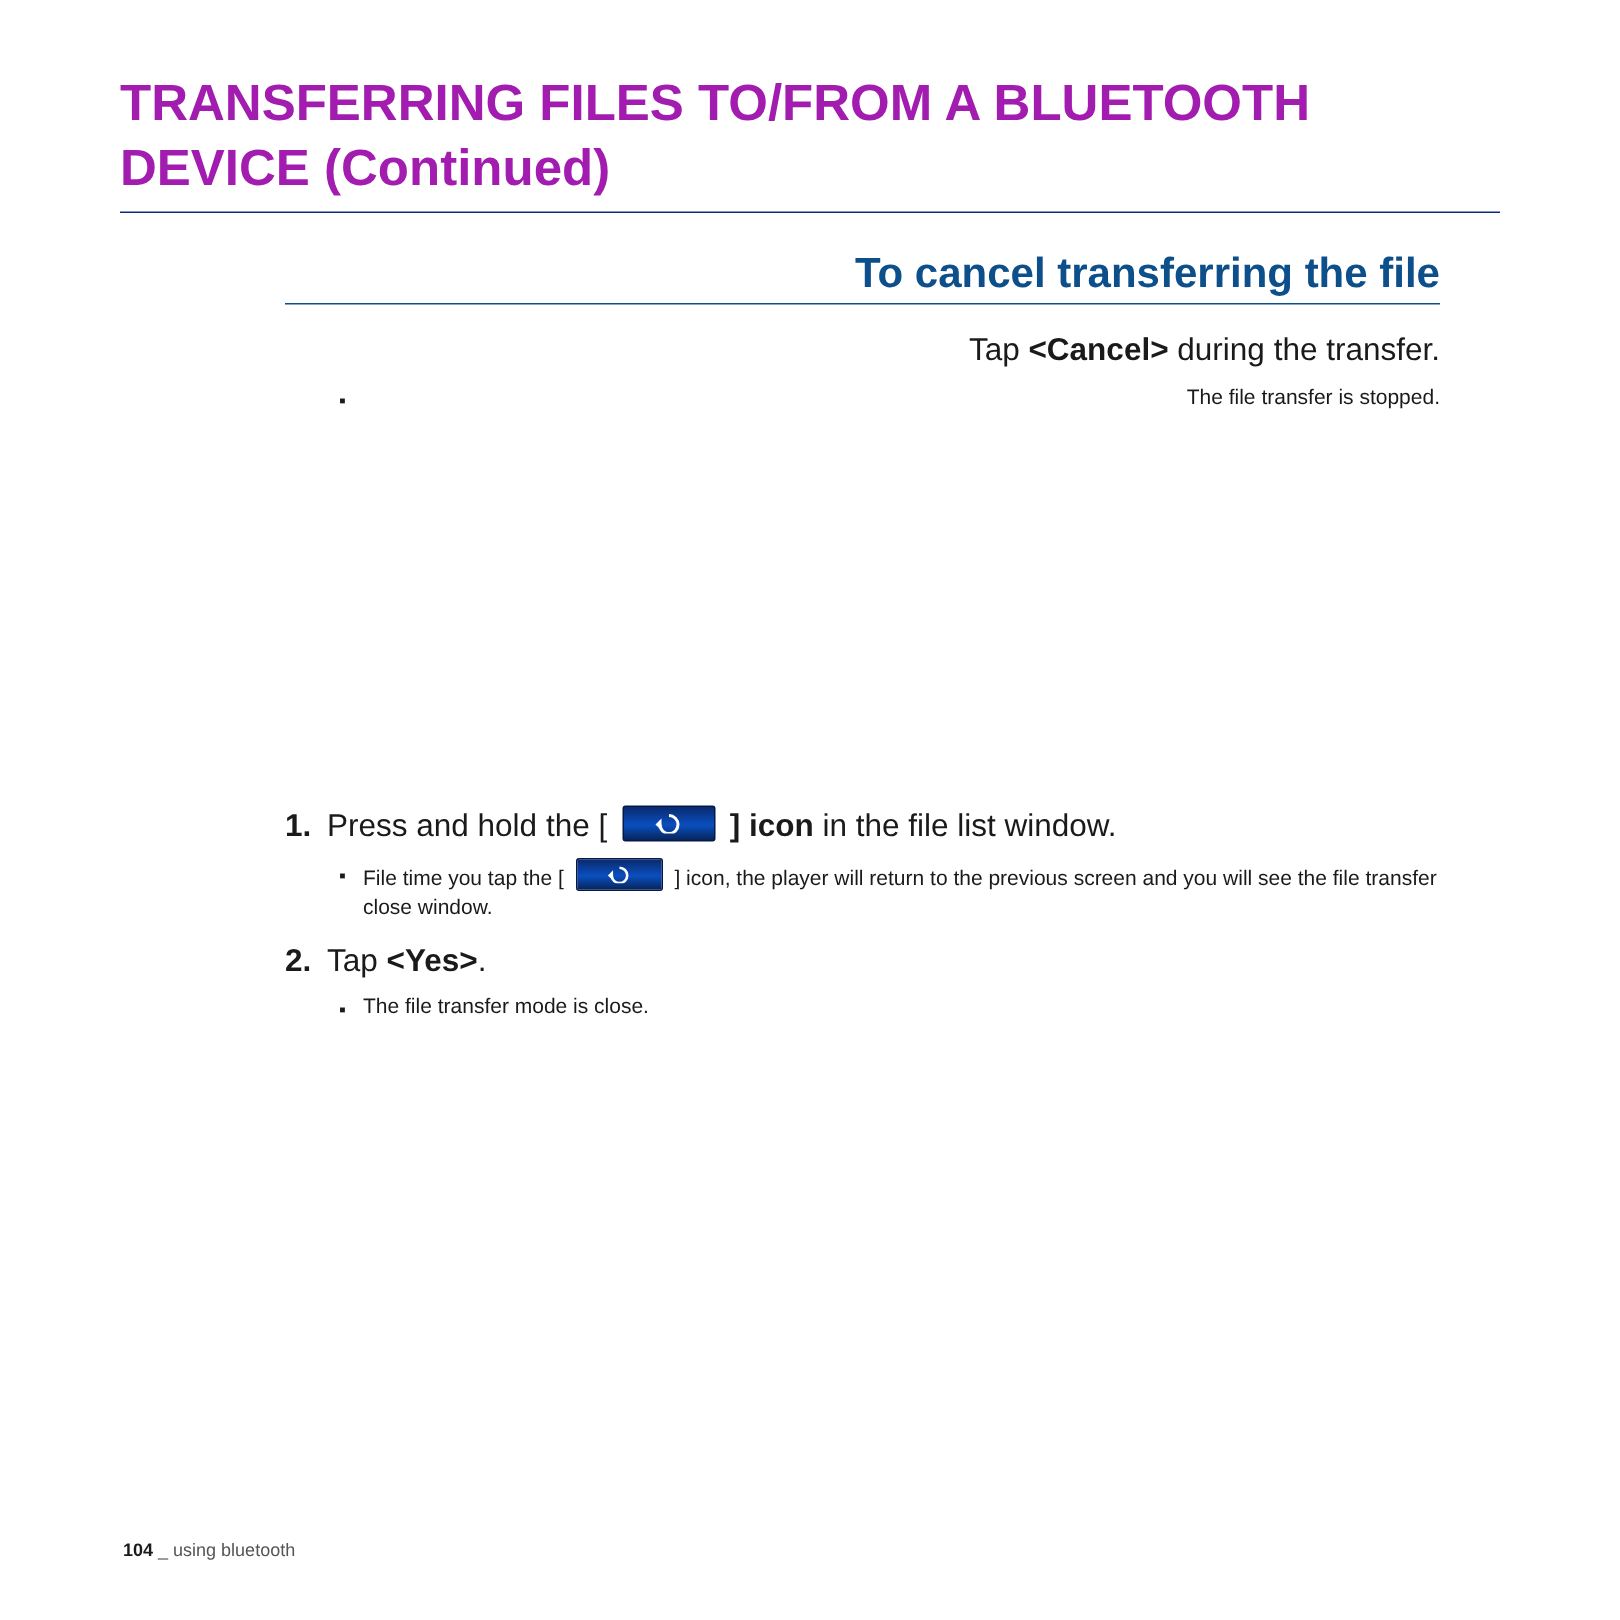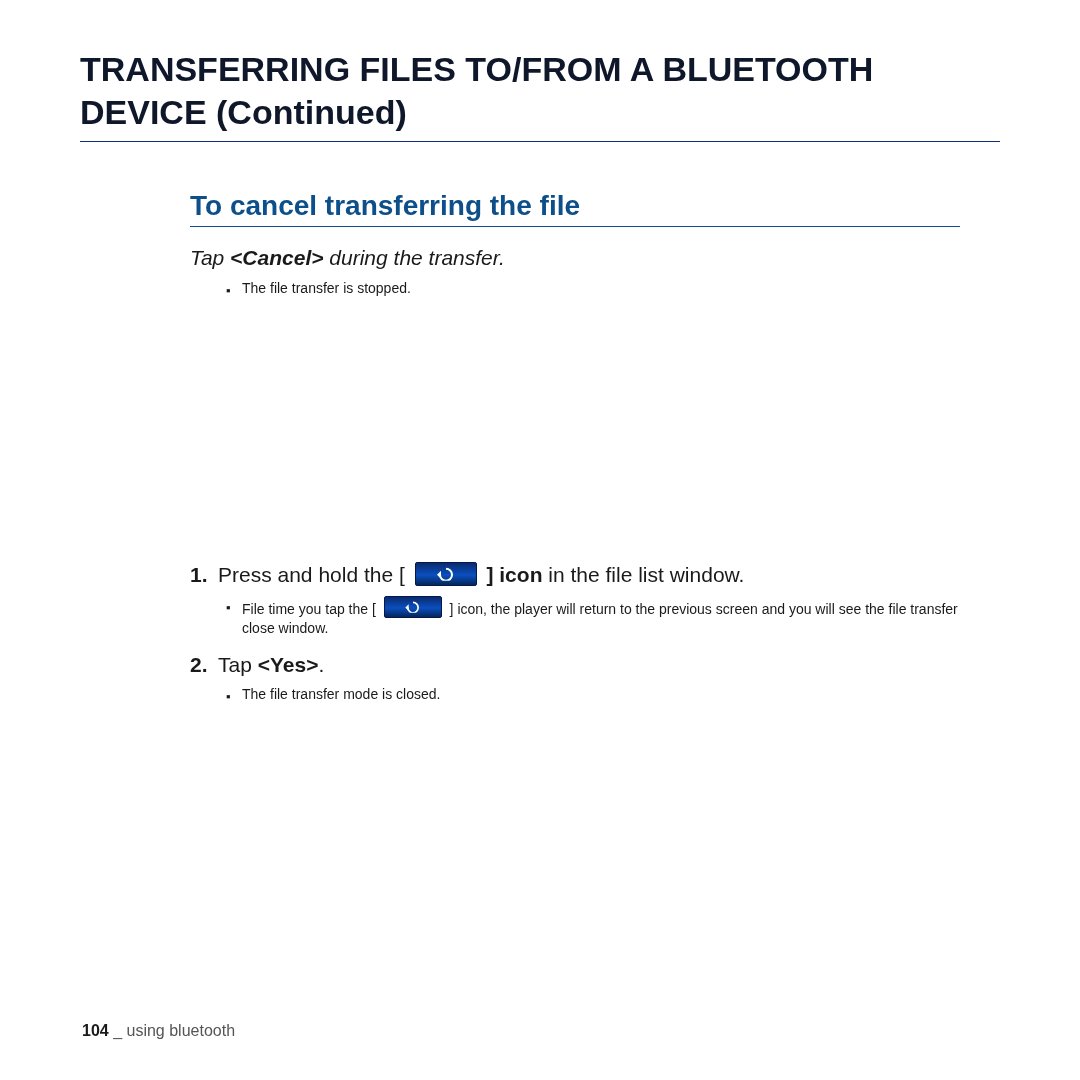--- a/index.html
+++ b/index.html
@@ -13,47 +13,46 @@
     overflow: hidden;
   }
   .page {
     position: relative;
     width: 1080px;
     height: 1080px;
     box-sizing: border-box;
     padding: 48px 80px 0 80px;
   }
   .main-title {
-    color: #0f172a;
+    color: #a21caf;
     font-size: 34px;
     font-weight: 700;
     line-height: 1.25;
     margin: 0 0 8px 0;
     padding-bottom: 8px;
     border-bottom: 1px solid #0d2d7a;
   }
   .section {
     margin-left: 110px;
     margin-right: 40px;
   }
   .section-title {
     color: #0c4f8a;
     font-size: 28px;
     font-weight: 700;
     margin: 0 0 8px 0;
     padding-bottom: 4px;
     border-bottom: 1px solid #0c4f8a;
   }
-  .sec1 { margin-top: 48px; }
+  .sec1 { margin-top: 24px; text-align: right; }
   .sec2 { margin-top: 260px; }
   .instruction {
     font-size: 21px;
     line-height: 1.45;
     margin: 16px 0 6px 0;
-    font-style: italic;
   }
   .sub-list {
     list-style: none;
     padding: 0 0 0 36px;
     margin: 4px 0 0 0;
   }
   .sub-list li {
     position: relative;
     font-size: 14px;
     line-height: 1.4;
@@ -104,21 +103,21 @@
   }
   .back-icon.small {
     width: 56px;
     height: 20px;
     vertical-align: -4px;
   }
   .footer {
     position: absolute;
     left: 82px;
     bottom: 40px;
-    font-size: 16px;
+    font-size: 12px;
     color: #333;
   }
   .footer .pn { font-weight: 700; color: #1a1a1a; }
   .footer .sep { color: #555; }
   .footer .ft { color: #555; }
 </style>
 </head>
 <body>
 
 <div class="page">
@@ -148,21 +147,21 @@
             <span>File time you tap the [ </span><span class="back-icon small"><svg width="20" height="12" viewBox="0 0 22 14">
                   <path d="M11 2 A6 6 0 1 1 5 8" fill="none" stroke="#ffffff" stroke-width="2"></path>
                   <path d="M2 8 L6 4 L6 12 Z" fill="#ffffff"></path>
                 </svg></span><span> ] icon, the player will return to the previous screen and you will see the file transfer close window.</span>
           </li>
         </ul>
       </li>
       <li>
         <span class="num">2.</span><span>Tap </span><span class="bold">&lt;Yes&gt;</span><span>.</span>
         <ul class="sub-list">
-          <li>The file transfer mode is closed.</li>
+          <li>The file transfer mode is close.</li>
         </ul>
       </li>
     </ol>
   </div>
 
   <div class="footer">
     <span class="pn">104</span><span class="sep"> _ </span><span class="ft">using bluetooth</span>
   </div>
 
 </div>

